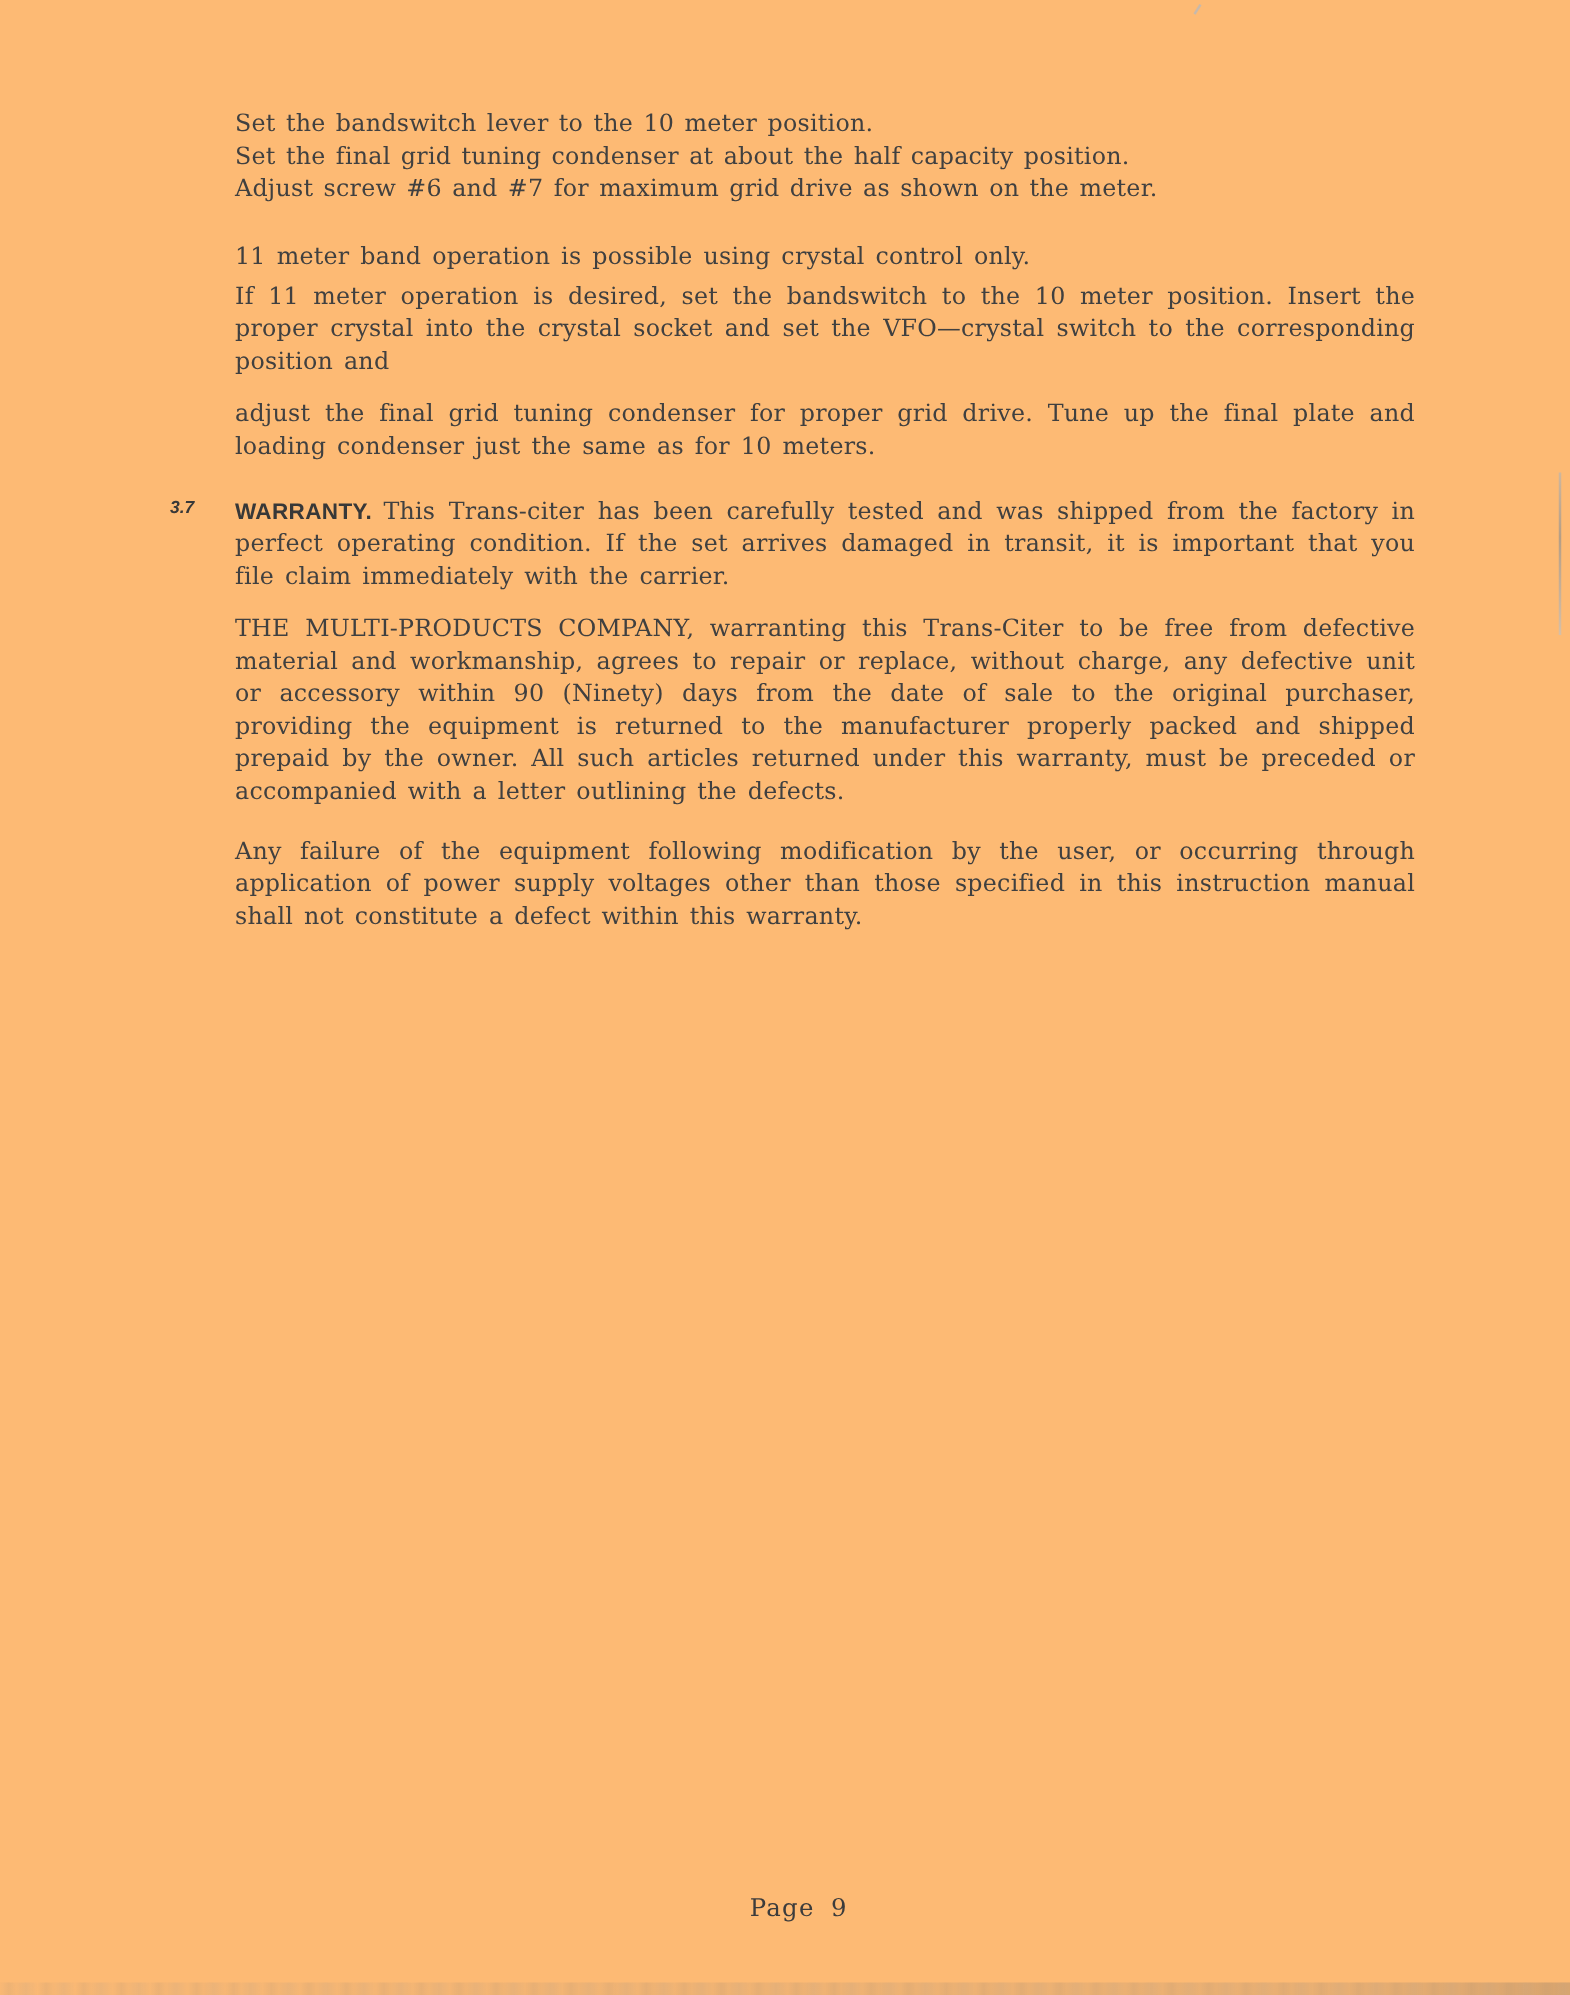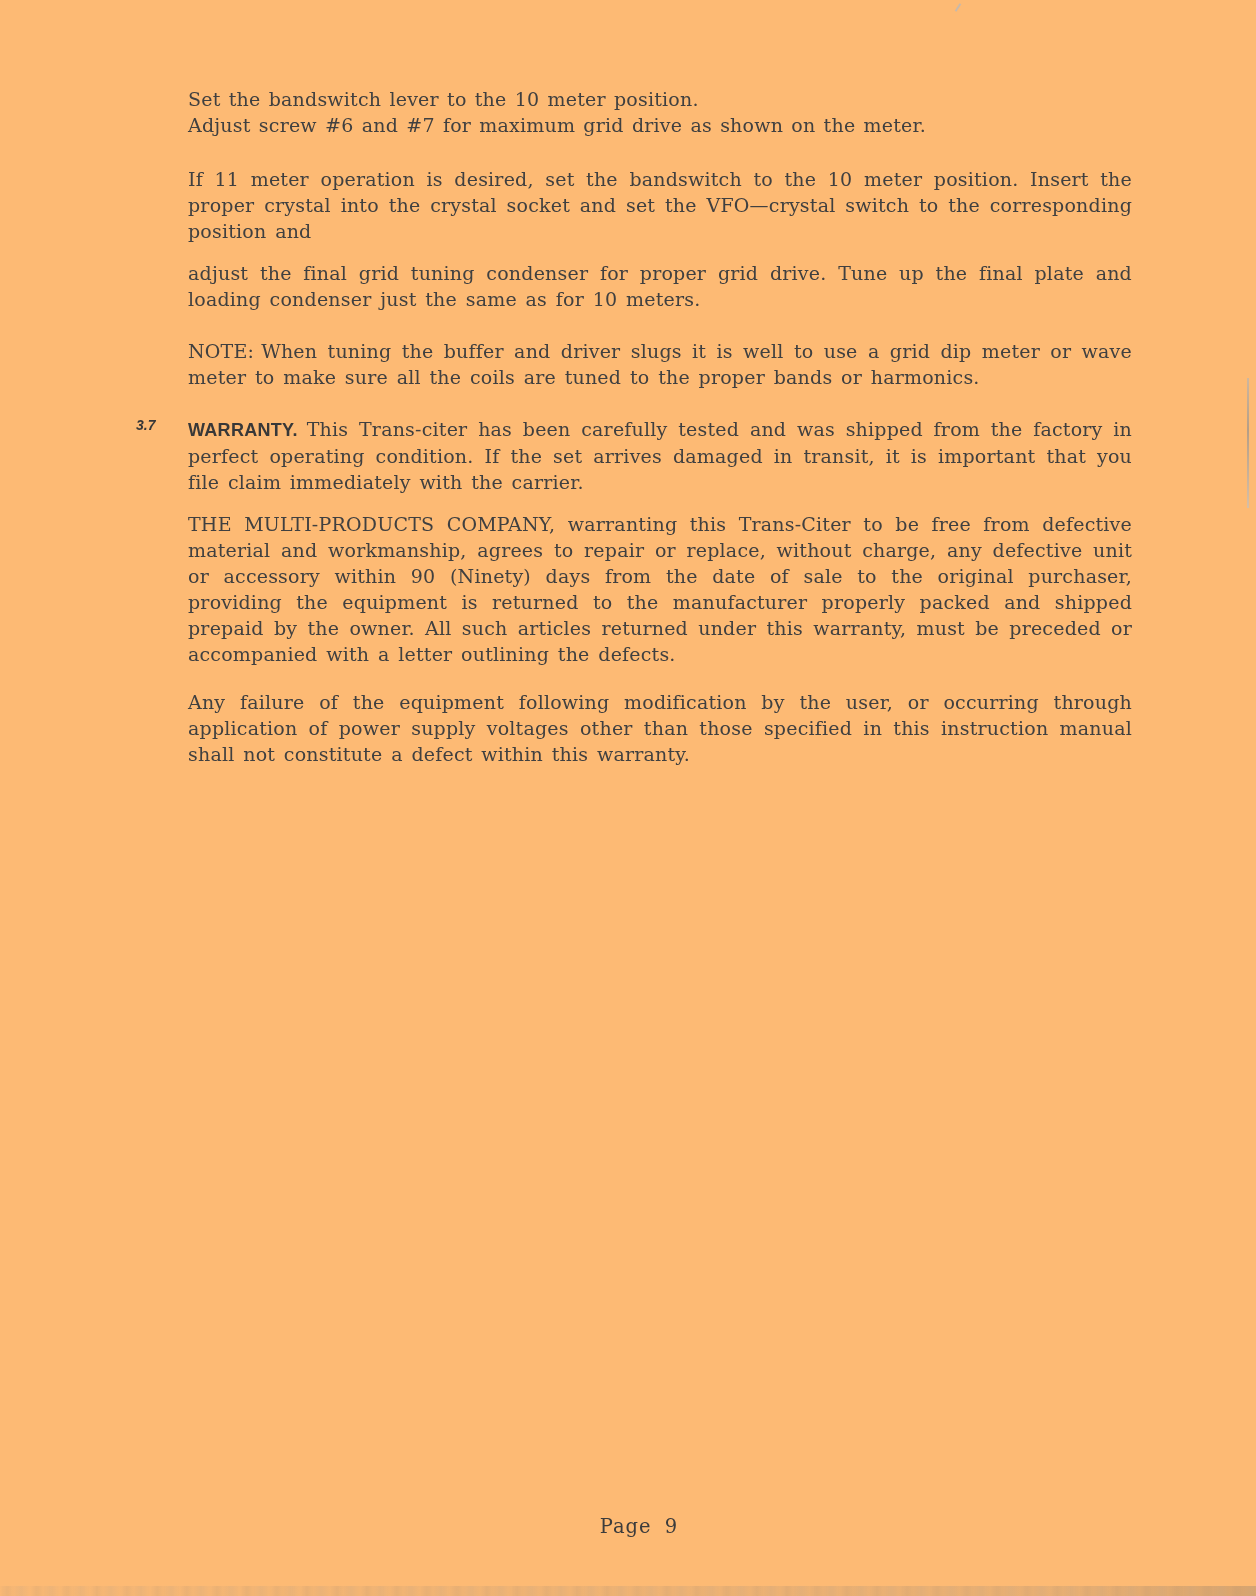--- a/index.html
+++ b/index.html
@@ -102,31 +102,30 @@
 </style>
 </head>
 <body>
 
 <div class="page">
 
   <div class="content">
 
     <div class="steps">
       <div class="step-line">Set the bandswitch lever to the 10 meter position.</div>
+      <div class="step-line">Set the final grid tuning condenser at about the half capacity position.</div>
       <div class="step-line">Adjust screw #6 and #7 for maximum grid drive as shown on the meter.</div>
     </div>
 
+    <p class="para mb-tight">11 meter band operation is possible using crystal control only.</p>
 
     <p class="para mb-small">If 11 meter operation is desired, set the bandswitch to the 10 meter position. Insert the proper crystal into the crystal socket and set the VFO—crystal switch to the corresponding position and</p>
 
     <p class="para mb-gap">adjust the final grid tuning condenser for proper grid drive. Tune up the final plate and loading condenser just the same as for 10 meters.</p>
 
-    <p class="para mb-note">
-      <span class="note-label">NOTE:</span><span>When tuning the buffer and driver slugs it is well to use a grid dip meter or wave meter to make sure all the coils are tuned to the proper bands or harmonics.</span>
-    </p>
 
     <div class="section mb-small">
       <span class="section-number">3.7</span>
       <p class="para" style="margin-bottom:15px">
         <span class="bold-head">WARRANTY.</span><span>This Trans-citer has been carefully tested and was shipped from the factory in perfect operating condition. If the set arrives damaged in transit, it is important that you file claim immediately with the carrier.</span>
       </p>
     </div>
 
     <p class="para mb-wide">THE MULTI-PRODUCTS COMPANY, warranting this Trans-Citer to be free from defective material and workmanship, agrees to repair or replace, without charge, any defective unit or accessory within 90 (Ninety) days from the date of sale to the original purchaser, providing the equipment is returned to the manufacturer properly packed and shipped prepaid by the owner. All such articles returned under this warranty, must be preceded or accompanied with a letter outlining the defects.</p>
 

